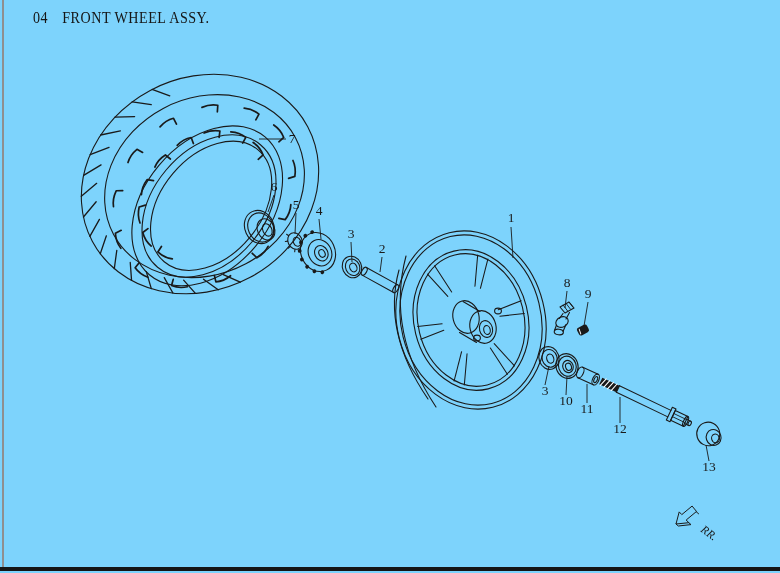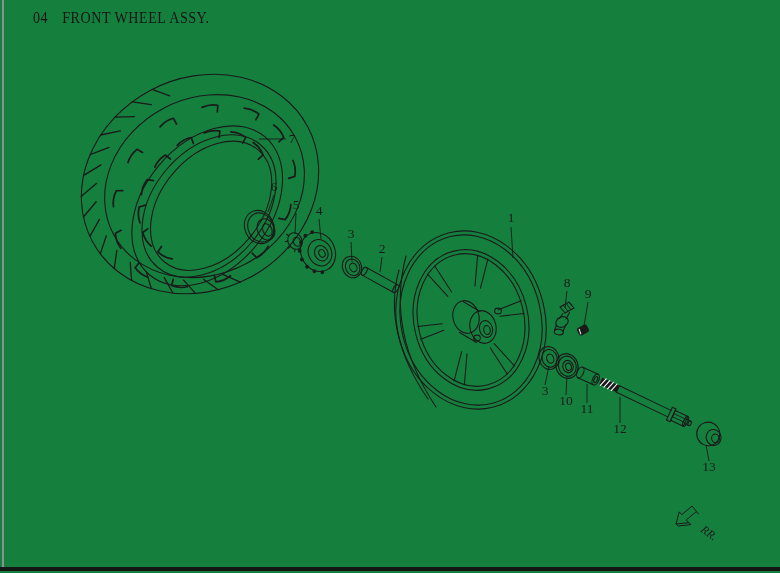--- a/index.html
+++ b/index.html
@@ -1,18 +1,18 @@
 <!DOCTYPE html>
 <html><head>
 <meta charset="utf-8">
 <style>
   html,body{margin:0;padding:0;}
   body{width:780px;height:573px;background:#ffffff;position:relative;overflow:hidden;
        font-family:"Liberation Serif", serif;}
-  .page{position:absolute;left:0;top:0;width:780px;height:573px;background:#15803d;}
+  .page{position:absolute;left:0;top:0;width:780px;height:573px;background:#7dd3fc;}
   .frame-left{position:absolute;left:2px;top:0;width:2px;height:567px;background:#8f8f8f;}
   .frame-bottom{position:absolute;left:0;top:567px;width:780px;height:4px;background:#151515;}
   .title{position:absolute;left:33px;top:9px;font-size:16px;color:#151515;
          letter-spacing:0.6px;white-space:nowrap;font-weight:500;
          transform:scaleX(0.88);transform-origin:left top;}
   .title .num{margin-right:16px;}
   svg.diagram{position:absolute;left:0;top:0;}
   .co{font-family:"Liberation Serif", serif;font-size:13.5px;fill:#1a1a1a;text-anchor:middle;}
   .rr-text{font-family:"Liberation Serif", serif;font-style:italic;font-size:11.5px;fill:#1a1a1a;}
 </style>

